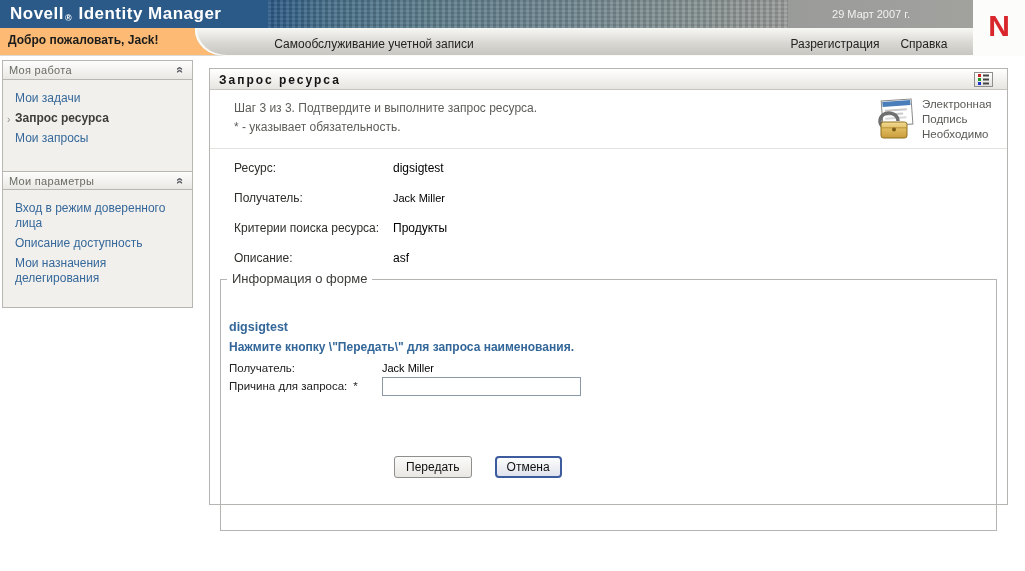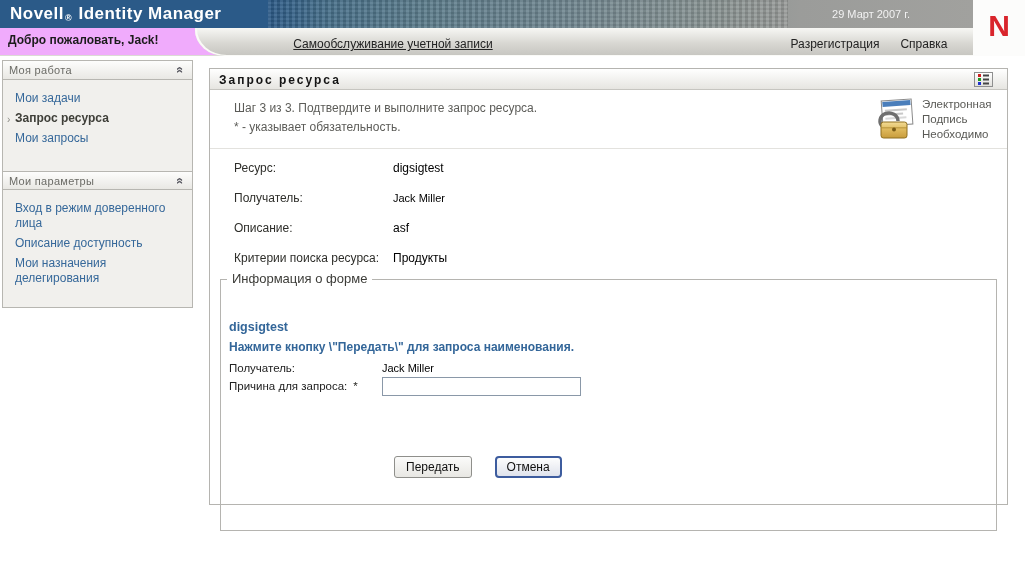--- a/index.html
+++ b/index.html
@@ -29,35 +29,35 @@
 
   .nbox {
     position:absolute; left:973px; top:0; width:52px; height:56px; background:#fcfcfb;
     display:flex; align-items:center; justify-content:center;
   }
   .nbox .n { color:#d9252c; font-weight:bold; font-size:30px; line-height:1; margin-top:-4px; }
 
   
   .strip2 {
     position:absolute; left:0; top:28px; width:973px; height:28px;
-    background:#f0abfc; border-bottom:1px solid #dbdad5;
+    background:#fdba74; border-bottom:1px solid #dbdad5;
   }
   .tabzone {
     position:absolute; left:195px; top:0; width:778px; height:28px;
     background:linear-gradient(#f7f7f4,#d8d7d2 55%,#c6c5c0);
     border-bottom-left-radius:30px 26px;
     box-shadow:inset 2px -1px 0 0 #fafaf7;
   }
   .welcome { position:absolute; left:8px; top:5px; font-weight:bold; font-size:12px; color:#1b1b1b; white-space:nowrap; }
   .tab { position:absolute; top:0; height:28px; line-height:33px; text-align:center; font-size:12px; color:#232323; cursor:pointer; white-space:nowrap; }
   .tab.active {
     top:5px; height:23px; line-height:22px; background:#fff; color:#141414;
     cursor:default;
   }
-  .tab-selfservice { left:268px; width:250px;text-decoration:underline; }
+  .tab-selfservice { left:249px; width:250px; }
   .tab-requests    { left:505px; width:160px; }
   .tab-logout      { left:781px; width:108px; }
   .tab-help        { left:886px; width:76px; }
 
   
   .sidebar {
     position:absolute; left:2px; top:60px; width:191px;
     background:#f1f0ed; border:1px solid #b7b6b1;
   }
   .side-header {
@@ -233,26 +233,26 @@
   <div class="summary">
     <div class="srow">
       <span class="lab">Ресурс:</span>
       <span class="val">digsigtest</span>
     </div>
     <div class="srow">
       <span class="lab">Получатель:</span>
       <span class="val small">Jack Miller</span>
     </div>
     <div class="srow">
+      <span class="lab">Критерии поиска ресурса:</span>
+      <span class="val">Продукты</span>
+    </div>
+    <div class="srow">
       <span class="lab">Описание:</span>
       <span class="val">asf</span>
-    </div>
-    <div class="srow">
-      <span class="lab">Критерии поиска ресурса:</span>
-      <span class="val">Продукты</span>
     </div>
   </div>
 
   <div class="formbox">
     <span class="legend">Информация о форме</span>
     <div class="res-name">digsigtest</div>
     <div class="instruction">Нажмите кнопку \"Передать\" для запроса наименования.</div>
     <span class="f-lab rec">Получатель:</span>
     <span class="f-val">Jack Miller</span>
     <span class="f-lab rea"><span>Причина для запроса:</span><span class="req">*</span></span>

